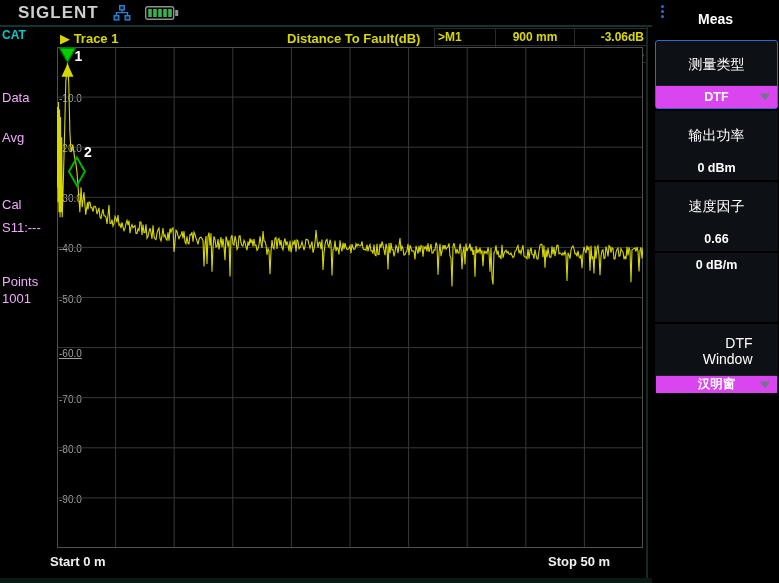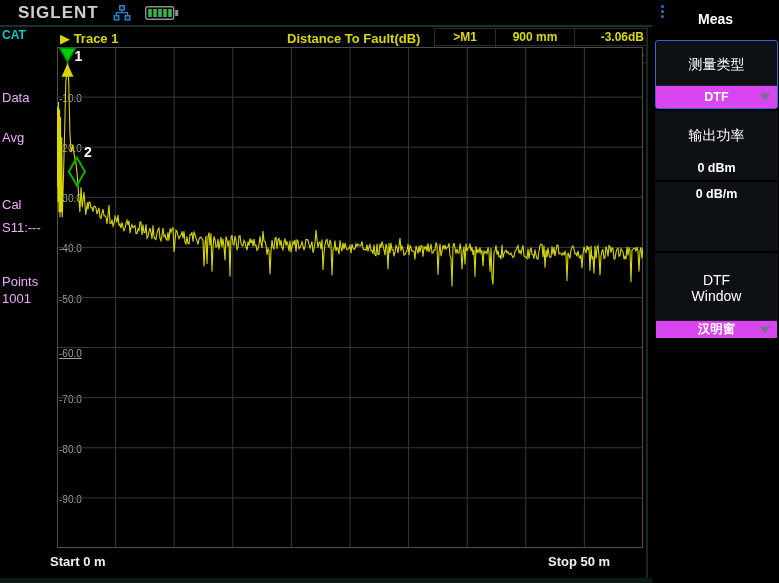--- a/index.html
+++ b/index.html
@@ -14,21 +14,21 @@
   #logo{font-size:17px;font-weight:bold;letter-spacing:1px;color:#cfcfcf;margin-left:18px;}
   .tb-icon{margin-left:14px;display:flex;align-items:center;}
   
   #cat-label{position:absolute;left:2px;top:28px;font-size:12px;font-weight:bold;color:#00c8c8;}
   #trace-ind{position:absolute;left:60px;top:31px;font-size:13px;font-weight:bold;color:#d8d800;}
   #dtf-title{position:absolute;left:287px;top:31px;font-size:13px;font-weight:bold;color:#d8d800;}
   
   #readout{position:absolute;left:434px;top:28px;border-collapse:collapse;}
   #readout td{border:1px solid #2b2b2b;background:#000;color:#d8d800;
     font-size:12px;font-weight:bold;height:16px;padding:0 3px;white-space:nowrap;}
-  #readout td.c1{width:54px;text-align:center;}
+  #readout td.c1{width:54px;}
   #readout td.c2{width:72px;text-align:center;}
   #readout td.c3{width:66px;text-align:right;}
   
   .lbl{position:absolute;left:2px;font-size:13px;color:#f0abfc;white-space:nowrap;}
   
   #graph{position:absolute;left:57px;top:47px;width:586px;height:501px;background:#000;}
   #graph .ytick{position:absolute;left:2px;font-size:10px;color:#a0a0a0;z-index:1;}
   #trace-svg{position:absolute;left:0;top:0;z-index:2;pointer-events:none;}
   
   .axis-lbl{position:absolute;top:554px;font-size:13px;font-weight:bold;color:#f0f0f0;}
@@ -182,25 +182,31 @@
           <span class="dd-arrow"></span>
         </div>
     </div>
     <div class="menu-item">
       <div class="mi-label">输出功率</div>
       <div class="mi-value">
           <span>0 dBm</span>
         </div>
     </div>
     <div class="menu-item">
+      <div class="mi-label">速度因子</div>
+      <div class="mi-value">
+          <span>0.66</span>
+        </div>
+    </div>
+    <div class="menu-item">
       <div class="mi-value">
           <span>0 dB/m</span>
         </div>
     </div>
     <div class="menu-item has-dd">
-      <div class="mi-label" style="max-width:72px;margin:16px auto;">DTF Window</div>
+      <div class="mi-label" style="max-width:72px;margin:8px auto;text-align:right;">DTF Window</div>
       <div class="mi-value">
           <span>汉明窗</span>
           <span class="dd-arrow"></span>
         </div>
     </div>
   </div>
 </div>
 
 </body></html>

